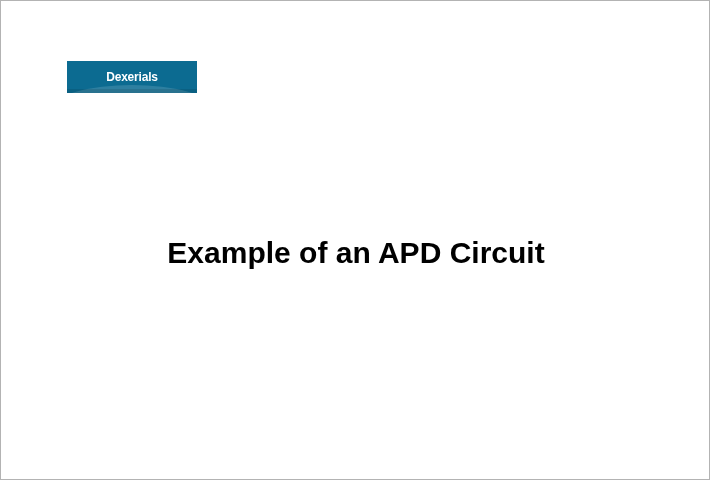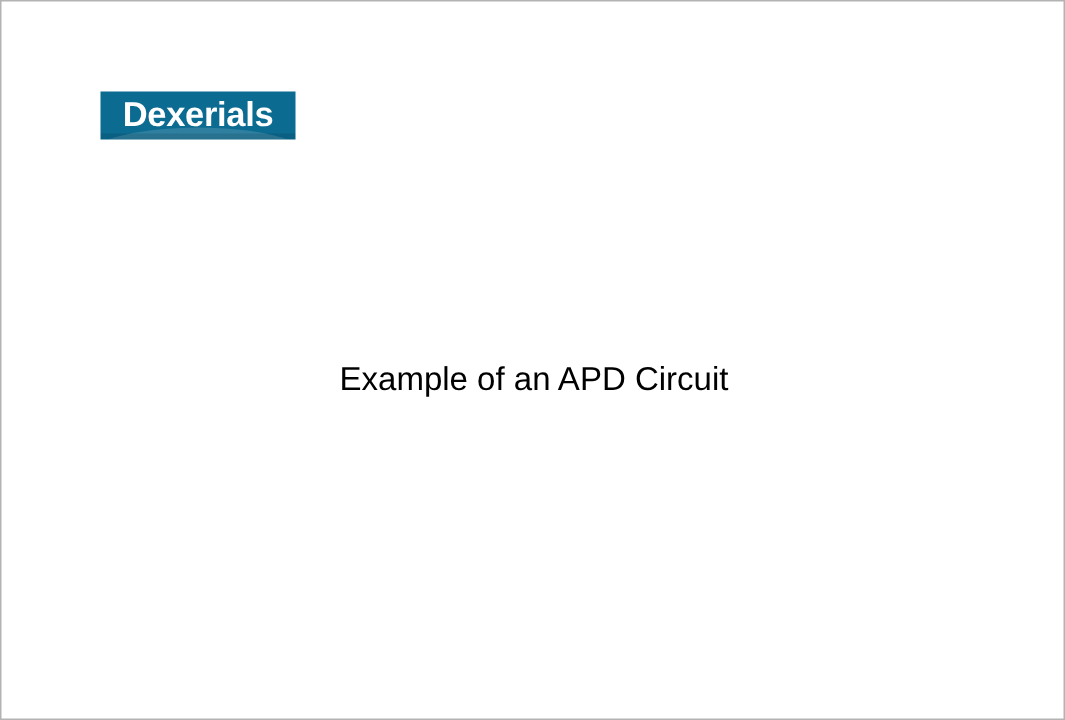--- a/index.html
+++ b/index.html
@@ -59,39 +59,39 @@
     left: 0;
     top: 0;
     width: 100%;
     height: 100%;
     display: flex;
     align-items: center;
     justify-content: center;
     color: #ffffff;
     font-family: "Liberation Sans", sans-serif;
     font-weight: bold;
-    font-size: 23px;
+    font-size: 12px;
     letter-spacing: -0.2px;
     line-height: 1;
     padding-bottom: 1px;
     box-sizing: border-box;
     white-space: nowrap;
   }
 
   
   #slide-title {
     position: absolute;
     left: 0;
     top: 234px;
     width: 710px;
     text-align: center;
     color: #000000;
     font-family: "Liberation Sans", sans-serif;
-    font-weight: normal;
-    font-size: 22px;
+    font-weight: bold;
+    font-size: 30px;
     line-height: 36px;
     letter-spacing: 0px;
     white-space: nowrap;
   }
 </style>
 </head>
 <body>
 
 <div id="slide">
 

